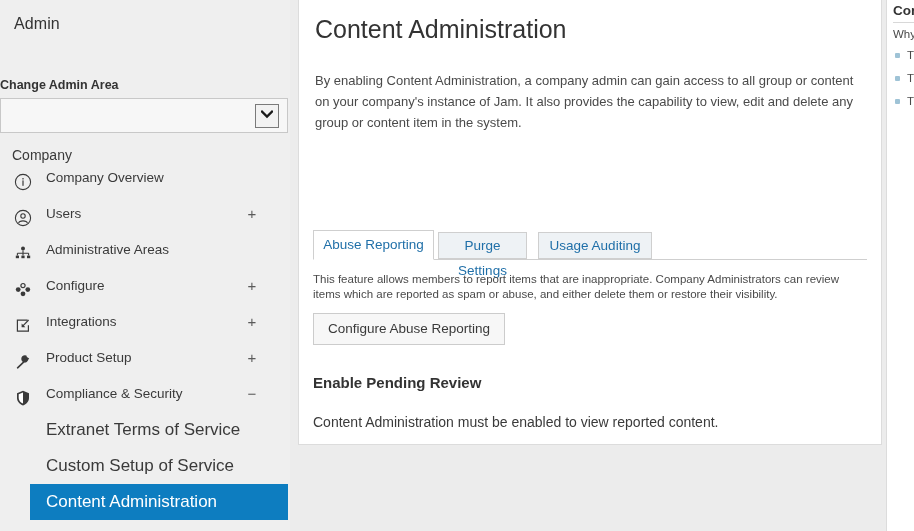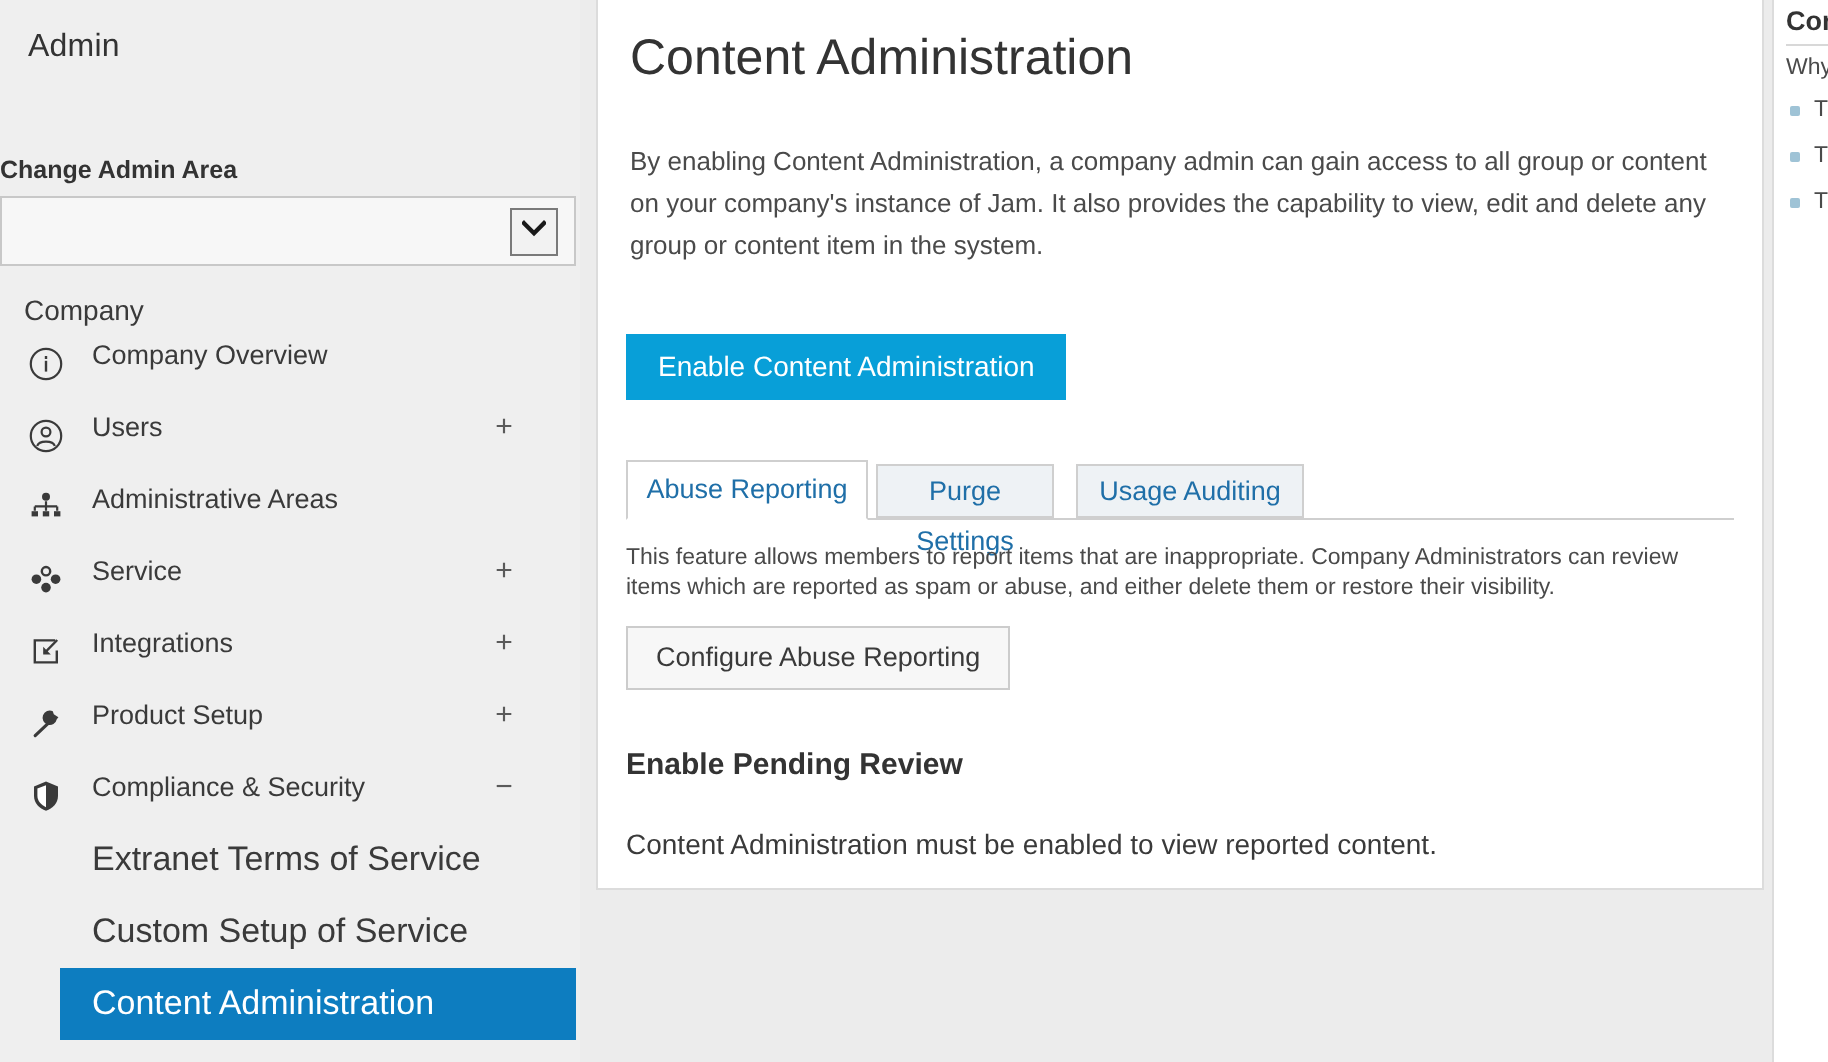--- a/index.html
+++ b/index.html
@@ -386,21 +386,21 @@
 
     <div class="nav-item">
       <span class="nav-icon">
         <svg width="18" height="18" viewBox="0 0 18 18">
           <circle cx="9" cy="4.6" r="2.1" fill="none" stroke="#3a3a3a" stroke-width="1.2"></circle>
           <circle cx="4.2" cy="8.6" r="2.4" fill="#3a3a3a"></circle>
           <circle cx="13.8" cy="8.6" r="2.4" fill="#3a3a3a"></circle>
           <circle cx="9" cy="12.8" r="2.4" fill="#3a3a3a"></circle>
         </svg>
       </span>
-      <span class="nav-label">Service</span>
+      <span class="nav-label">Configure</span>
       <span class="nav-toggle">+</span>
     </div>
 
     <div class="nav-item">
       <span class="nav-icon">
         <svg width="18" height="18" viewBox="0 0 18 18">
           <path d="M13.6 3.2 L3.4 3.2 L3.4 14.2 L14.4 14.2 L14.4 8.2" fill="none" stroke="#3a3a3a" stroke-width="1.2"></path>
           <path d="M14.6 3 L8.2 9.6" stroke="#3a3a3a" stroke-width="1.2" fill="none"></path>
           <path d="M7.6 6.4 L7.6 10.2 L11.4 10.2 Z" fill="#3a3a3a"></path>
         </svg>
@@ -445,21 +445,20 @@
 
   </div>
 </div>
 
 <div id="content-card">
 
   <div id="page-heading">Content Administration</div>
 
   <div id="intro-text">By enabling Content Administration, a company admin can gain access to all group or content on your company's instance of Jam. It also provides the capability to view, edit and delete any group or content item in the system.</div>
 
-  <button id="enable-button">Enable Content Administration</button>
 
   <div id="tabs">
     <div class="tab active" style="left:0px; width:121px;">Abuse Reporting</div>
     <div class="tab" style="left:125px; width:89px;">Purge Settings</div>
     <div class="tab" style="left:225px; width:114px;">Usage Auditing</div>
   </div>
   <div id="tabs-baseline"></div>
 
   <div id="tab-desc">This feature allows members to report items that are inappropriate. Company Administrators can review items which are reported as spam or abuse, and either delete them or restore their visibility.</div>
 

